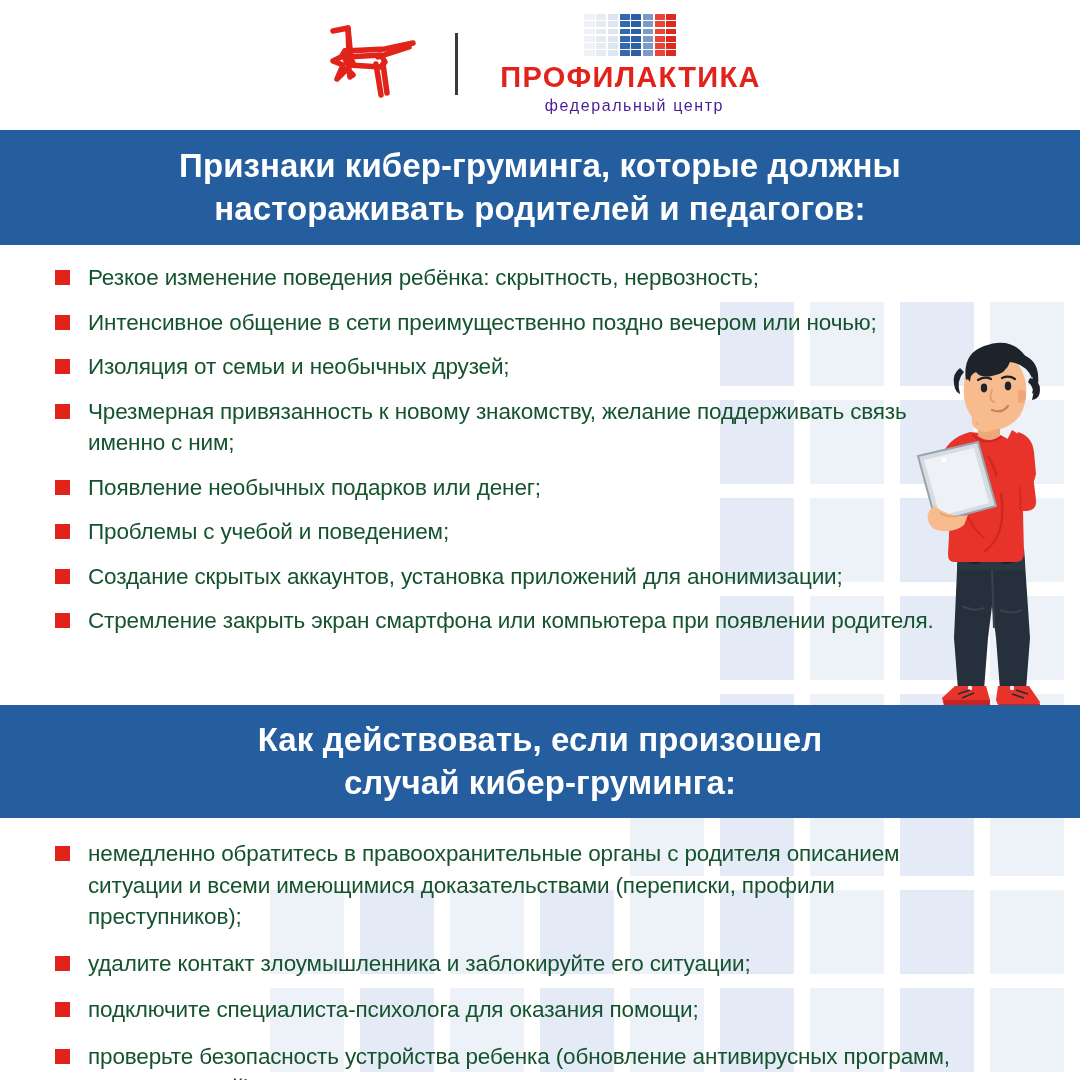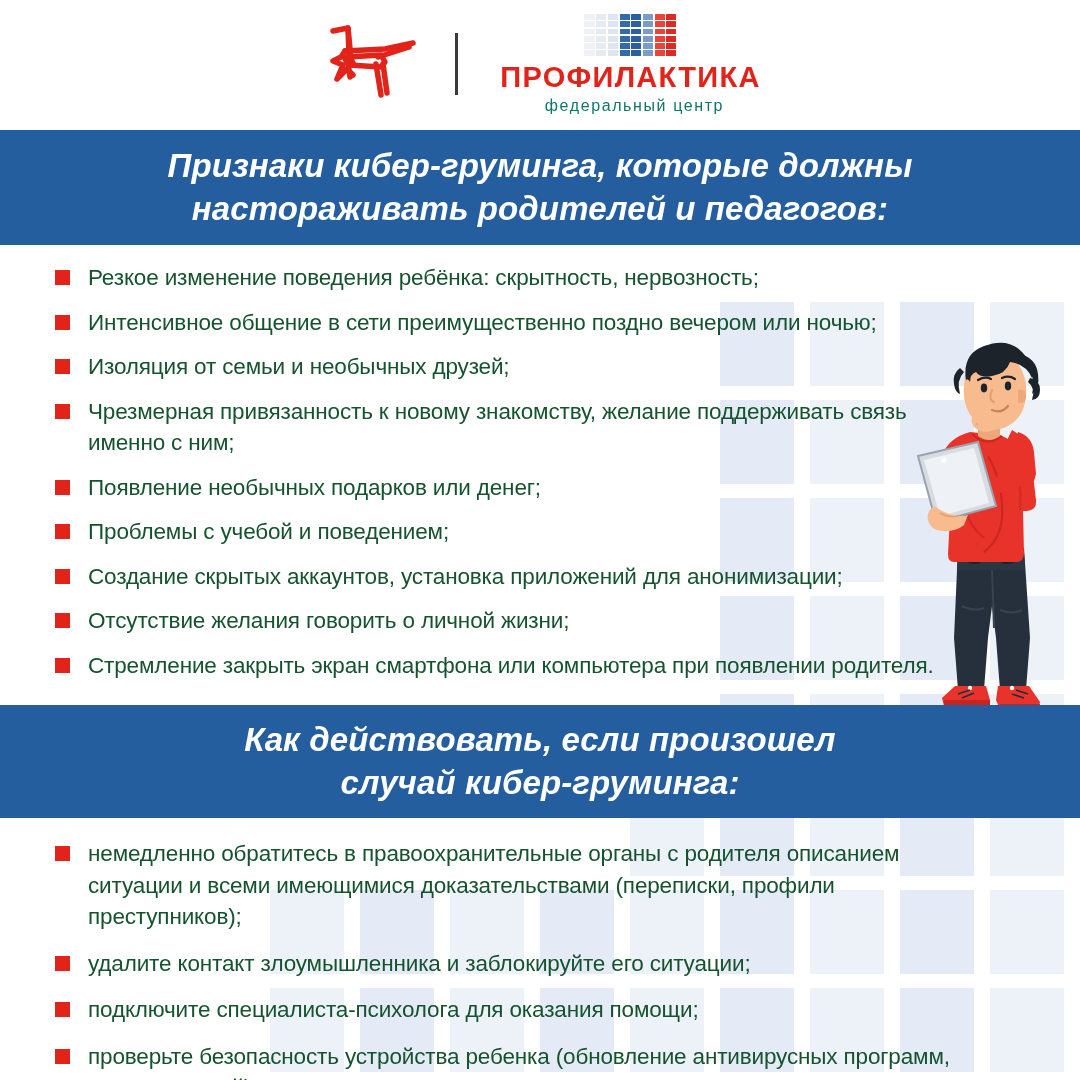--- a/index.html
+++ b/index.html
@@ -77,41 +77,40 @@
   }
   .logo-squares i { display: block; border-radius: 0.5px; }
   .logo-wordmark {
     color: #e2231a;
     font-size: 29px;
     font-weight: bold;
     letter-spacing: 1.3px;
     line-height: 1;
   }
   .logo-sub {
-    color: #0f766e;
+    color: #4c1d95;
     font-size: 16px;
     letter-spacing: 1.6px;
     line-height: 1;
     margin-top: 6px;
     margin-left: 8px;
   }
 
   
   .banner {
     position: absolute;
     left: 0;
     width: 1080px;
     background: #255E9E;
     z-index: 5;
     display: flex;
     flex-direction: column;
     align-items: center;
     justify-content: center;
     box-sizing: border-box;
-    font-style: italic;
   }
   .banner-line {
     color: #ffffff;
     font-size: 33px;
     font-weight: bold;
     line-height: 1.28;
     text-align: center;
     letter-spacing: 0.1px;
   }
   #banner-1 { top: 130px; height: 115px; }
@@ -317,24 +316,20 @@
       <div class="bullet-row">
         <div class="bullet-sq" style="background: rgb(226, 35, 26);"></div>
         <div class="bullet-text">Проблемы с учебой и поведением;</div>
       </div>
       <div class="bullet-row">
         <div class="bullet-sq" style="background: rgb(226, 35, 26);"></div>
         <div class="bullet-text">Создание скрытых аккаунтов, установка приложений для анонимизации;</div>
       </div>
       <div class="bullet-row">
         <div class="bullet-sq" style="background: rgb(226, 35, 26);"></div>
-        <div class="bullet-text">Отсутствие желания говорить о личной жизни;</div>
-      </div>
-      <div class="bullet-row">
-        <div class="bullet-sq" style="background: rgb(226, 35, 26);"></div>
         <div class="bullet-text">Стремление закрыть экран смартфона или компьютера при появлении родителя.</div>
       </div>
     </div>
 
   <div class="illustration">
     <svg viewBox="0 0 180 382" width="180" height="382" aria-hidden="true">
 
       <path d="M58 210 L124 210 L130 300 L126 352 L100 352 L96 300 L92 268 L88 300 L84 352 L58 352 L54 300 Z" fill="#26303c"></path>
       <path d="M58 215 L124 215 L125 232 L57 232 Z" fill="#2b3643"></path>
       <path d="M92 232 L94 290" stroke="#39434f" stroke-width="2" fill="none"></path>

